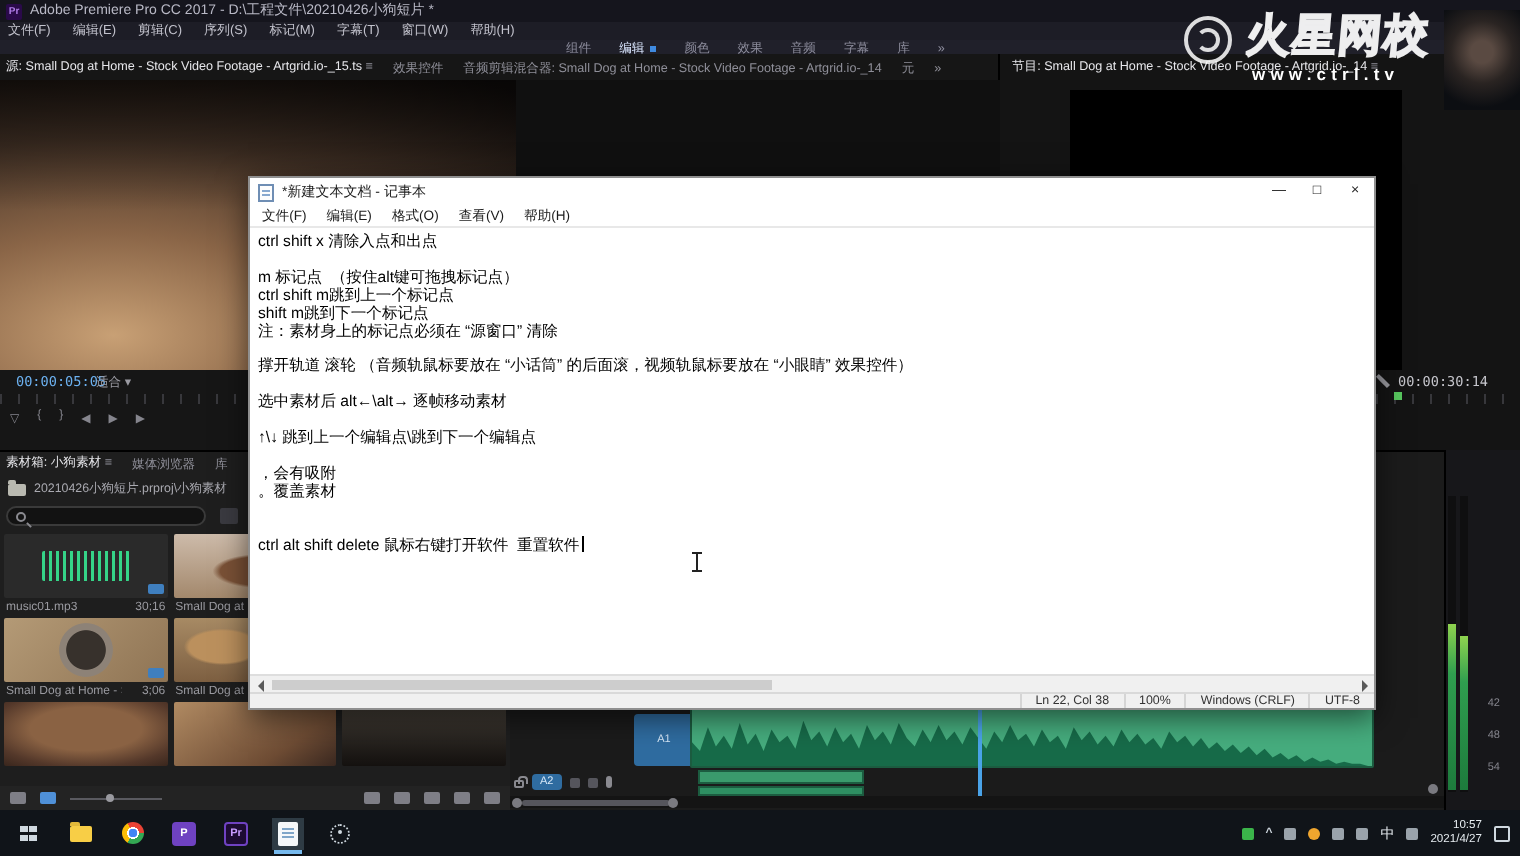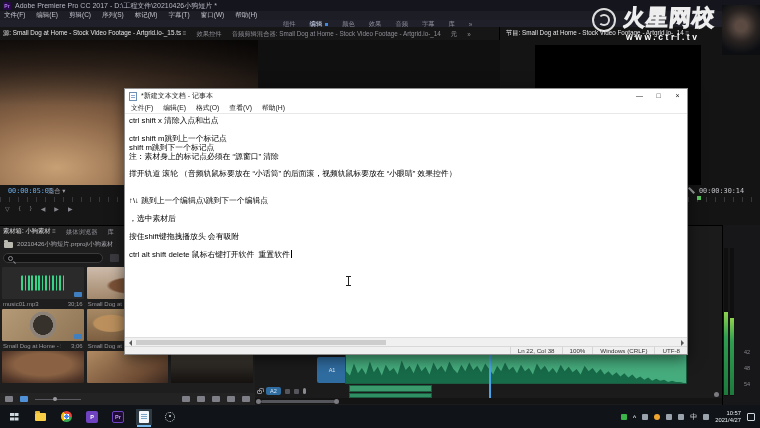--- a/index.html
+++ b/index.html
@@ -403,32 +403,34 @@
     <span class="np-mi">文件(F)</span>
         <span class="np-mi">编辑(E)</span>
         <span class="np-mi">格式(O)</span>
         <span class="np-mi">查看(V)</span>
         <span class="np-mi">帮助(H)</span>
       </div>
     <div class="np-body">
 
     <div class="np-line">ctrl shift x 清除入点和出点</div>
         <div class="np-line"></div>
+        <div class="np-line">m 标记点  （按住alt键可拖拽标记点）</div>
         <div class="np-line">ctrl shift m跳到上一个标记点</div>
         <div class="np-line">shift m跳到下一个标记点</div>
         <div class="np-line">注：素材身上的标记点必须在 “源窗口” 清除</div>
         <div class="np-line"></div>
         <div class="np-line">撑开轨道 滚轮 （音频轨鼠标要放在 “小话筒” 的后面滚，视频轨鼠标要放在 “小眼睛” 效果控件）</div>
         <div class="np-line"></div>
+        <div class="np-line">选中素材后 alt←\alt→ 逐帧移动素材</div>
         <div class="np-line"></div>
         <div class="np-line">↑\↓ 跳到上一个编辑点\跳到下一个编辑点</div>
         <div class="np-line"></div>
-        <div class="np-line">，选中素材后</div>
-        <div class="np-line"></div>
-        <div class="np-line">按住shift键拖拽播放头 会有吸附</div>
+        <div class="np-line">，会有吸附</div>
+        <div class="np-line">。覆盖素材</div>
+        <div class="np-line"></div>
         <div class="np-line"></div>
         <div class="np-line">ctrl alt shift delete 鼠标右键打开软件  重置软件</div>
       </div>
     <div class="np-hscroll">
       <span class="np-arr l">
           <span class="tri-l"></span>
         </span>
       <span class="np-thumb"></span>
       <span class="np-arr r">
           <span class="tri-r"></span>

